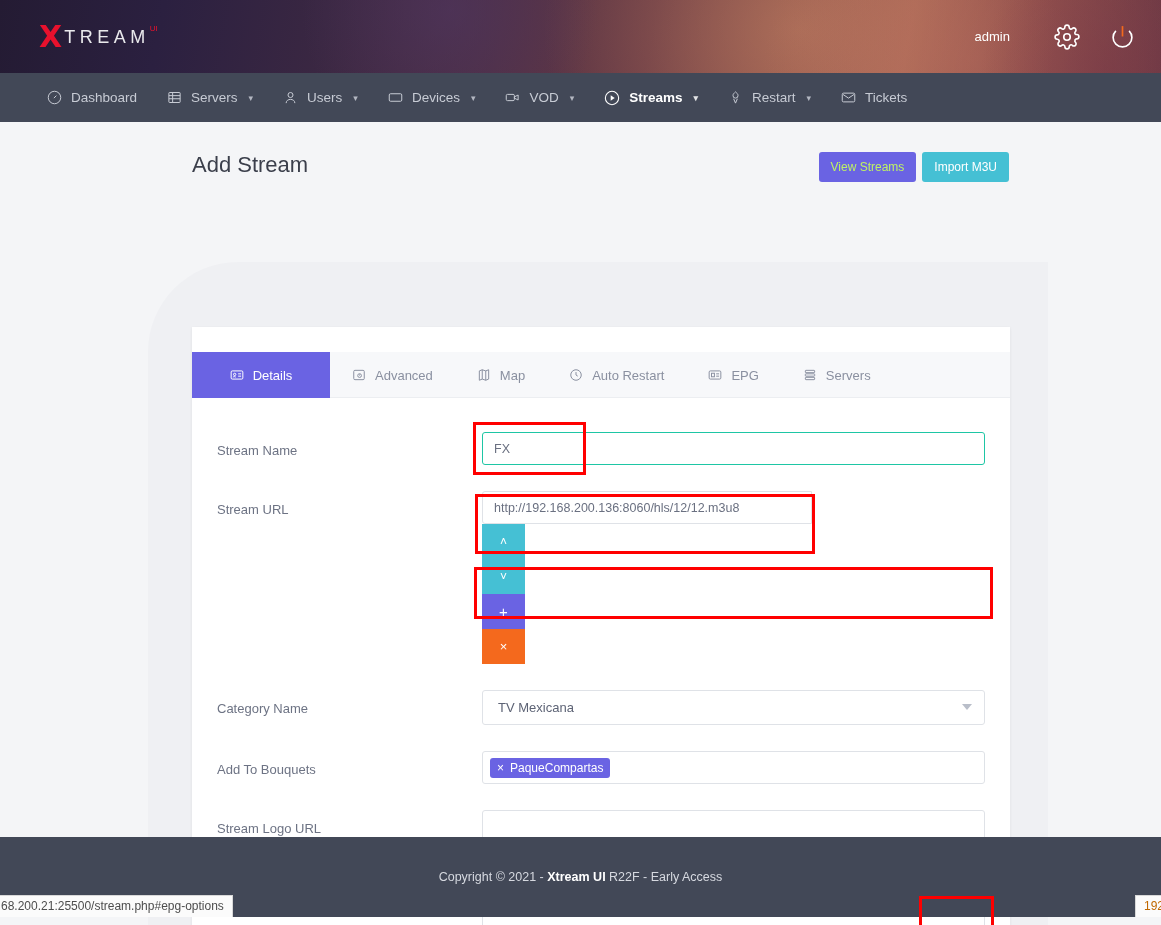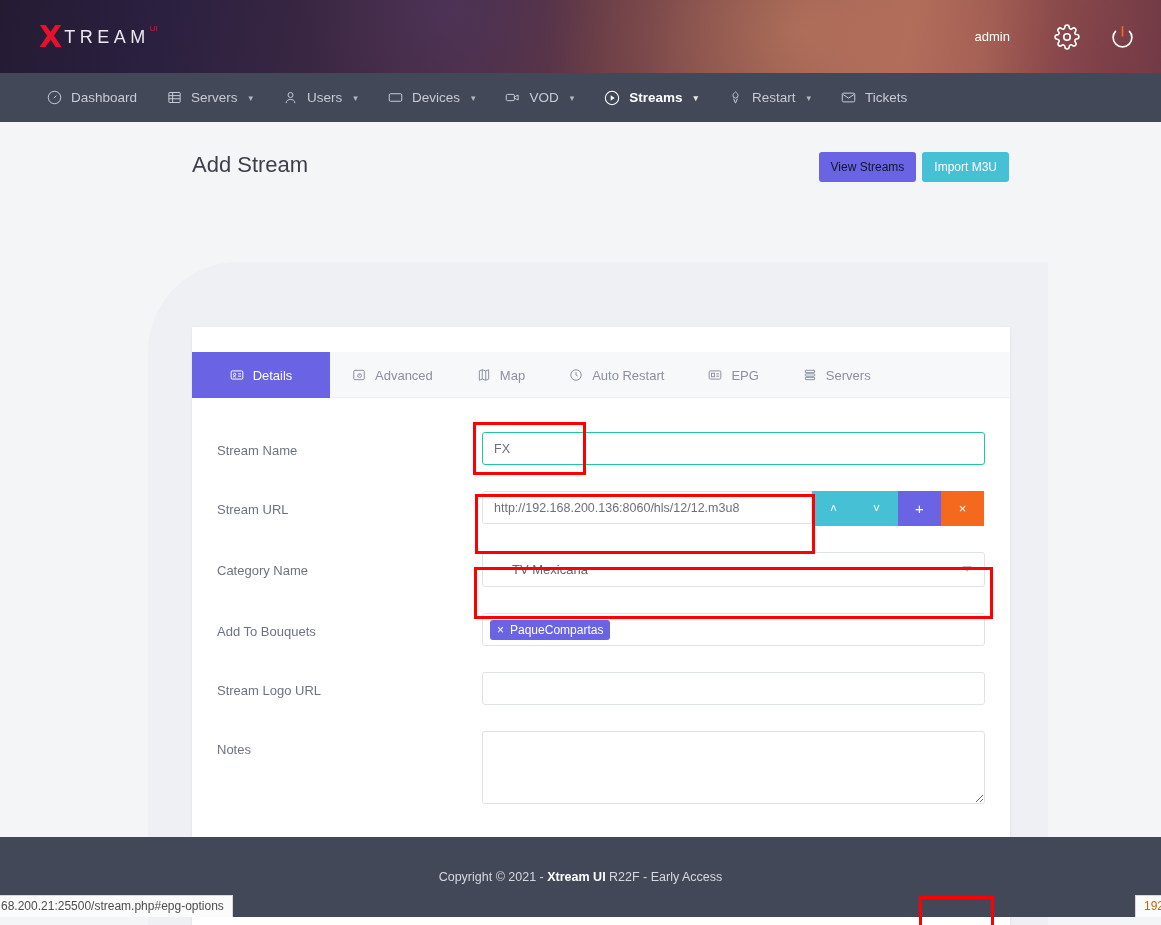--- a/index.html
+++ b/index.html
@@ -131,21 +131,21 @@
     position: absolute;
     left: 192px; top: 30px;
     font-size: 22px;
     color: #3b3f4b;
   }
   .head-btns {
     position: absolute; right: 152px; top: 30px;
     display: flex; gap: 6px;
   }
   .btn-view {
-    background: #6a63e3; color: #0f172a;
+    background: #6a63e3; color: #bef264;
     border: none; border-radius: 3px;
     font-size: 12px; padding: 8px 12px;
     cursor: pointer; font-family: "Liberation Sans", sans-serif;
   }
   .btn-import {
     background: #45c0d4; color: #fff;
     border: none; border-radius: 3px;
     font-size: 12px; padding: 8px 12px;
     cursor: pointer; font-family: "Liberation Sans", sans-serif;
   }
@@ -208,38 +208,38 @@
     padding: 0 11px;
     font-size: 12.5px;
     color: #6a7081;
     background: #fff;
     outline: none;
     font-family: "Liberation Sans", sans-serif;
   }
   input.txt.green { border: 1px solid #1ec6a5; }
   input.txt.url { width: 330px; border-radius: 3px 0 0 3px; }
 
-  .url-group { display: flex; }
+  .url-group { display: flex; flex-direction: column; }
   .url-btn {
     width: 43px; height: 35px;
     display: flex; align-items: center; justify-content: center;
     color: #fff; font-size: 12px; cursor: pointer;
     border: none;
   }
   .ub-up   { background: #45c0d4; }
   .ub-down { background: #45c0d4; }
   .ub-plus { background: #6a63e3; font-size: 15px; }
   .ub-x    { background: #f4691d; font-size: 13px; }
 
   .select-box {
     width: 503px; height: 35px;
     border: 1px solid #dfe2e7;
     border-radius: 3px;
     display: flex; align-items: center;
-    padding: 0 29px;
+    padding: 0 15px;
     font-size: 13px;
     color: #5d6375;
     background: #fff;
     cursor: pointer;
     position: relative;
   }
   .select-box .arrow {
     position: absolute; right: 12px; top: 13px;
     width: 0; height: 0;
     border-left: 5px solid transparent;

